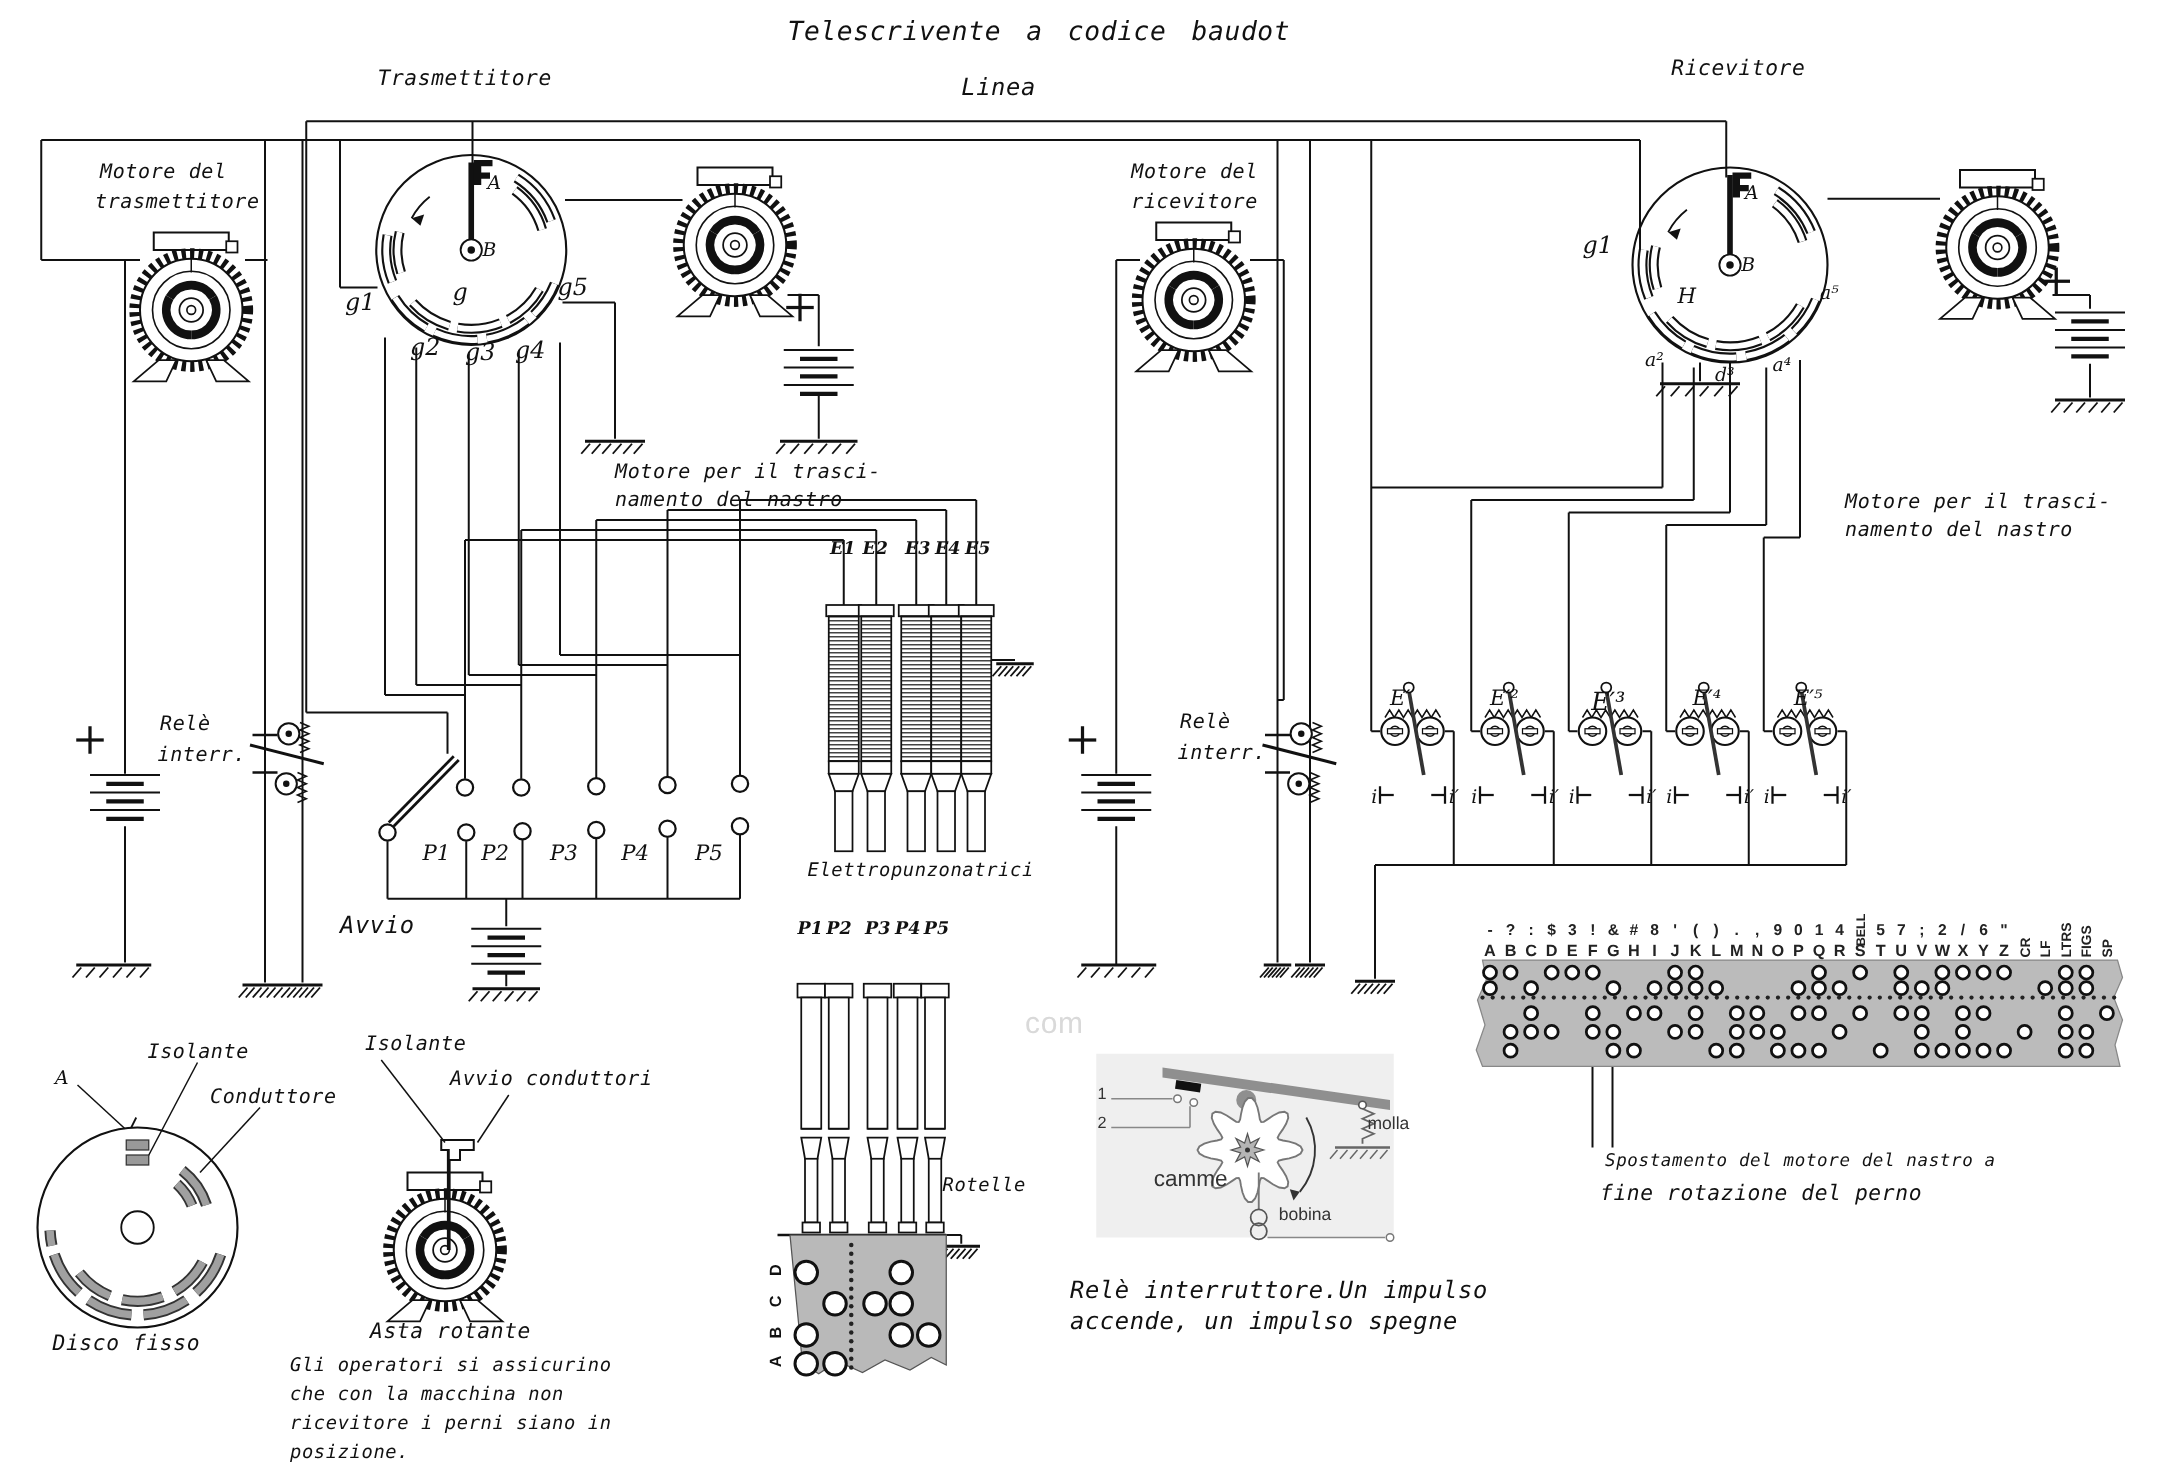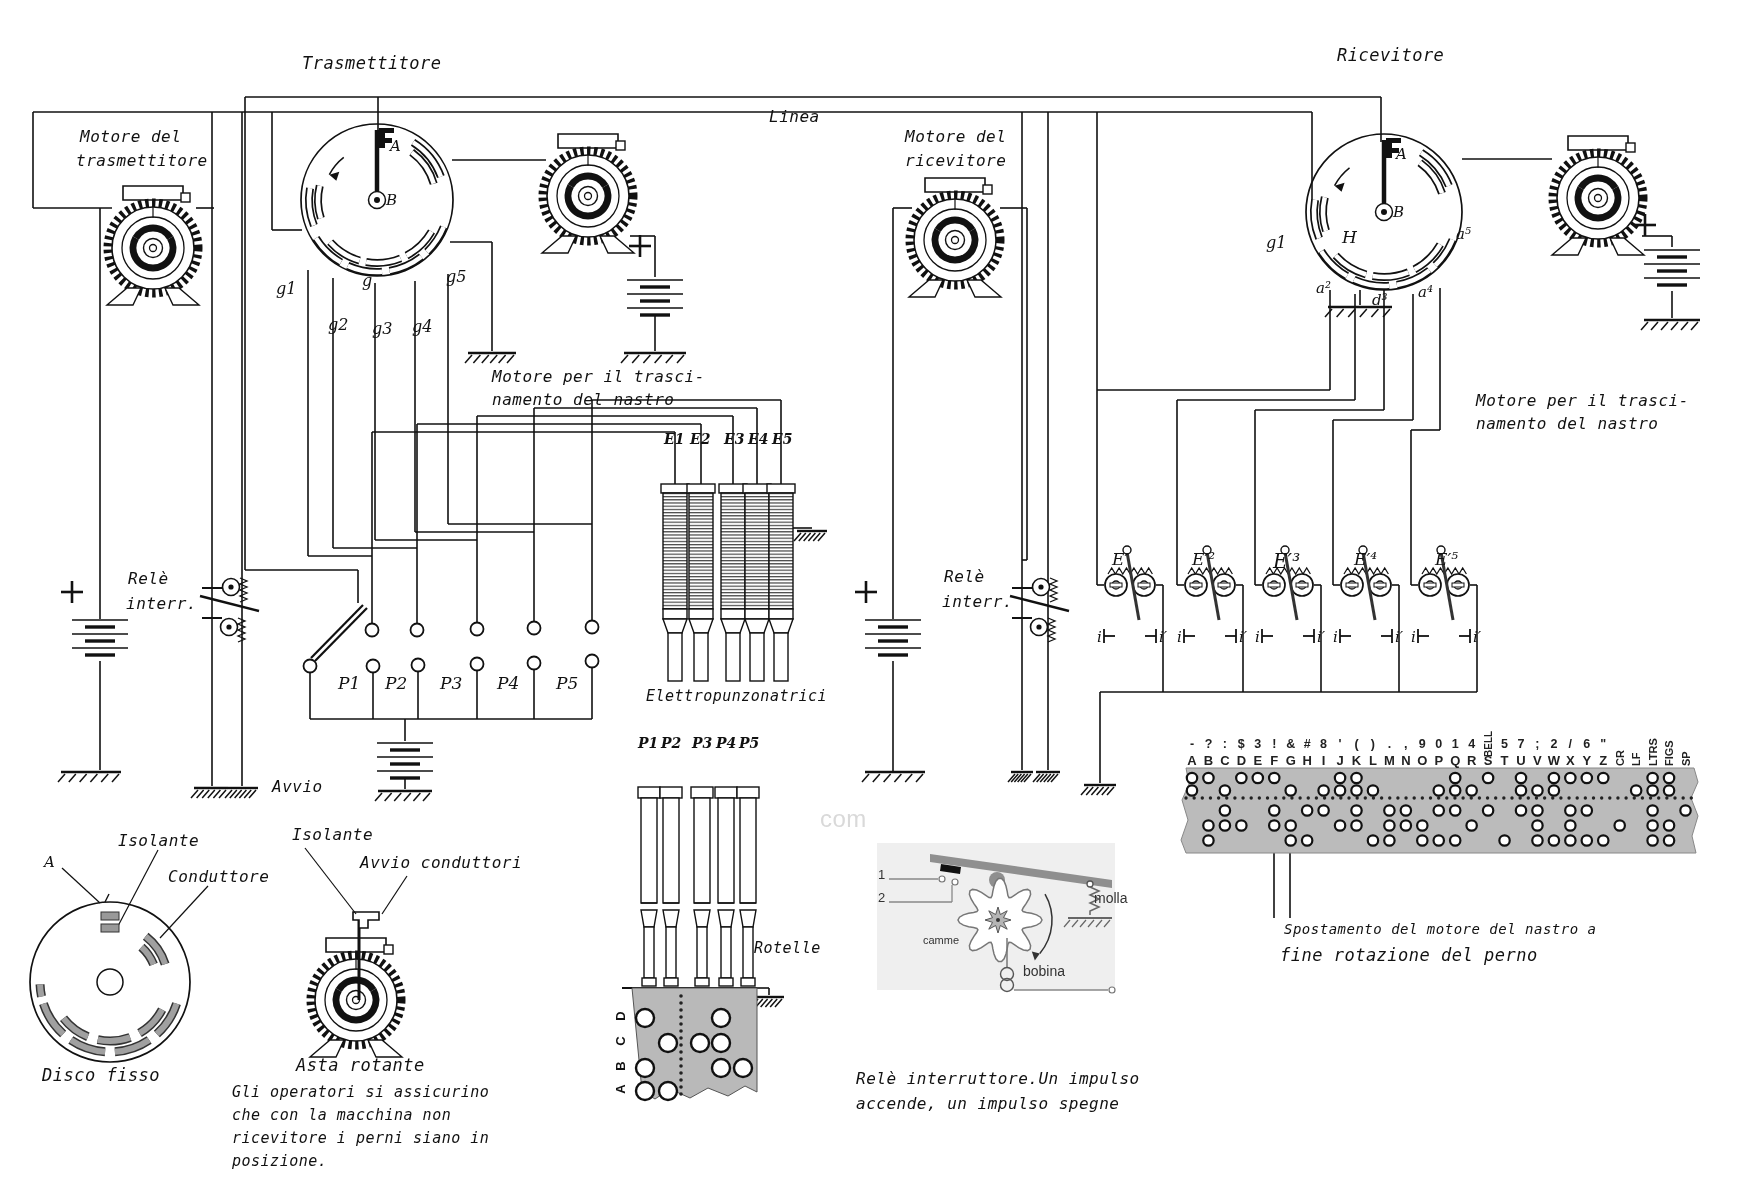--- a/index.html
+++ b/index.html
@@ -4,21 +4,21 @@
 <style>
   html,body{margin:0;padding:0;background:#fff;}
   #stage{position:relative;width:1744px;height:1177px;background:#fff;overflow:hidden;
          font-family:"DejaVu Sans Mono",monospace;color:#111;}
   #art{position:absolute;left:0;top:0;}
   .lbl{position:absolute;font-style:italic;font-size:16px;line-height:1.1;
        white-space:pre;letter-spacing:.5px;color:#111;}
   .serif{font-family:"DejaVu Serif",serif;letter-spacing:0;}
   .sans{font-family:"Liberation Sans",sans-serif;font-style:normal;letter-spacing:0;color:#333;}
   .big{font-size:21px;word-spacing:7px;}
-  .mid{font-size:16px;margin-top:48px;}
+  .mid{font-size:19px;}
   .sm{font-size:15px;}
   .wm{color:#d9d9d9;font-size:24px;font-style:normal;font-family:"Liberation Sans",sans-serif;}
 </style>
 </head>
 <body>
 
 <div id="stage">
   <svg id="art" width="1744" height="1177" viewBox="0 0 1744 1177">
     <defs>
       <pattern id="coil" width="4" height="3.2" patternUnits="userSpaceOnUse">
@@ -911,20 +911,21 @@
           <circle cx="1669.05" cy="778" r="5.2" fill="#fff" stroke="#111" stroke-width="2.2"></circle>
           <circle cx="1669.05" cy="790.5" r="5.2" fill="#fff" stroke="#111" stroke-width="2.2"></circle>
           <circle cx="1669.05" cy="825.5" r="5.2" fill="#fff" stroke="#111" stroke-width="2.2"></circle>
           <circle cx="1669.05" cy="840.5" r="5.2" fill="#fff" stroke="#111" stroke-width="2.2"></circle>
           <text x="1689.5" y="766" font-size="11" font-weight="bold" font-family="Liberation Sans, sans-serif" fill="#222" transform="rotate(-90 1689.5 766)">SP</text>
           <circle cx="1685.5" cy="810.5" r="5.2" fill="#fff" stroke="#111" stroke-width="2.2"></circle>
         </g>
       </g>
   </svg>
 
+  <div class="lbl big" style="left:630px;top:14px">Telescrivente a codice baudot</div>
   <div class="lbl mid" style="left:769px;top:60px">Linea</div>
   <div class="lbl" style="left:302px;top:54px;font-size:17px">Trasmettitore</div>
   <div class="lbl" style="left:1337px;top:46px;font-size:17px">Ricevitore</div>
 
   <div class="lbl" style="left:80px;top:128px">Motore del</div>
   <div class="lbl" style="left:76px;top:152px">trasmettitore</div>
   <div class="lbl" style="left:905px;top:128px">Motore del</div>
   <div class="lbl" style="left:905px;top:152px">ricevitore</div>
 
   <div class="lbl" style="left:492px;top:368px">Motore per il trasci-</div>
@@ -991,21 +992,21 @@
   <div class="lbl" style="left:292px;top:826px">Isolante</div>
   <div class="lbl" style="left:360px;top:854px">Avvio conduttori</div>
   <div class="lbl" style="left:296px;top:1056px;font-size:17px">Asta rotante</div>
   <div class="lbl sm" style="left:232px;top:1084px">Gli operatori si assicurino</div>
   <div class="lbl sm" style="left:232px;top:1107px">che con la macchina non</div>
   <div class="lbl sm" style="left:232px;top:1130px">ricevitore i perni siano in</div>
   <div class="lbl sm" style="left:232px;top:1153px">posizione.</div>
 
   <div class="lbl sans" style="left:878px;top:868px;font-size:13px">1</div>
   <div class="lbl sans" style="left:878px;top:891px;font-size:13px">2</div>
-  <div class="lbl sans" style="left:923px;top:934px;font-size:11px">camme</div>
+  <div class="lbl sans" style="left:923px;top:934px;font-size:18px">camme</div>
   <div class="lbl sans" style="left:1094px;top:891px;font-size:14px">molla</div>
   <div class="lbl sans" style="left:1023px;top:964px;font-size:14px">bobina</div>
   <div class="lbl mid" style="left:856px;top:1022px">Relè interruttore.Un impulso</div>
   <div class="lbl mid" style="left:856px;top:1047px">accende, un impulso spegne</div>
 
   <div class="lbl" style="left:1284px;top:922px;font-size:14px">Spostamento del motore del nastro a</div>
   <div class="lbl" style="left:1280px;top:946px;font-size:17px">fine rotazione del perno</div>
 
   <div class="lbl wm" style="left:820px;top:806px">com</div>
 </div>

